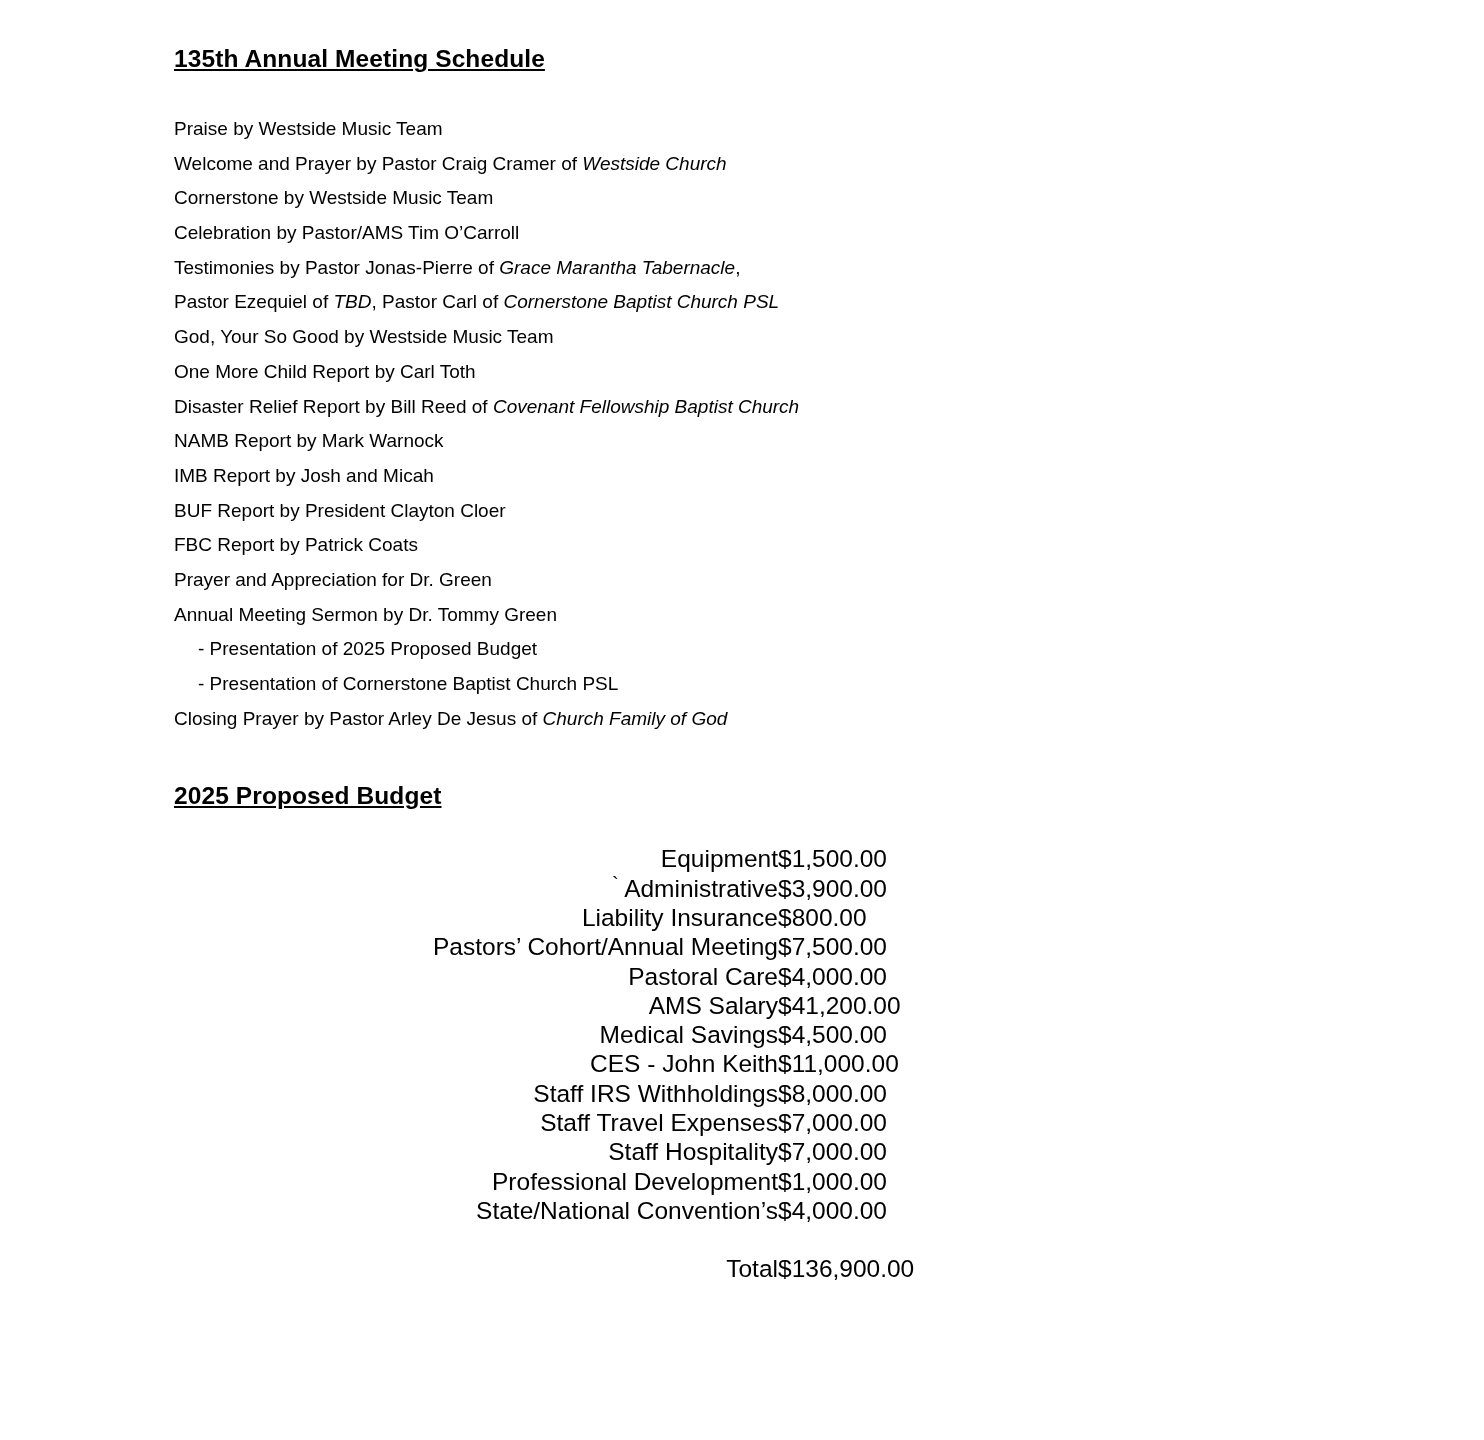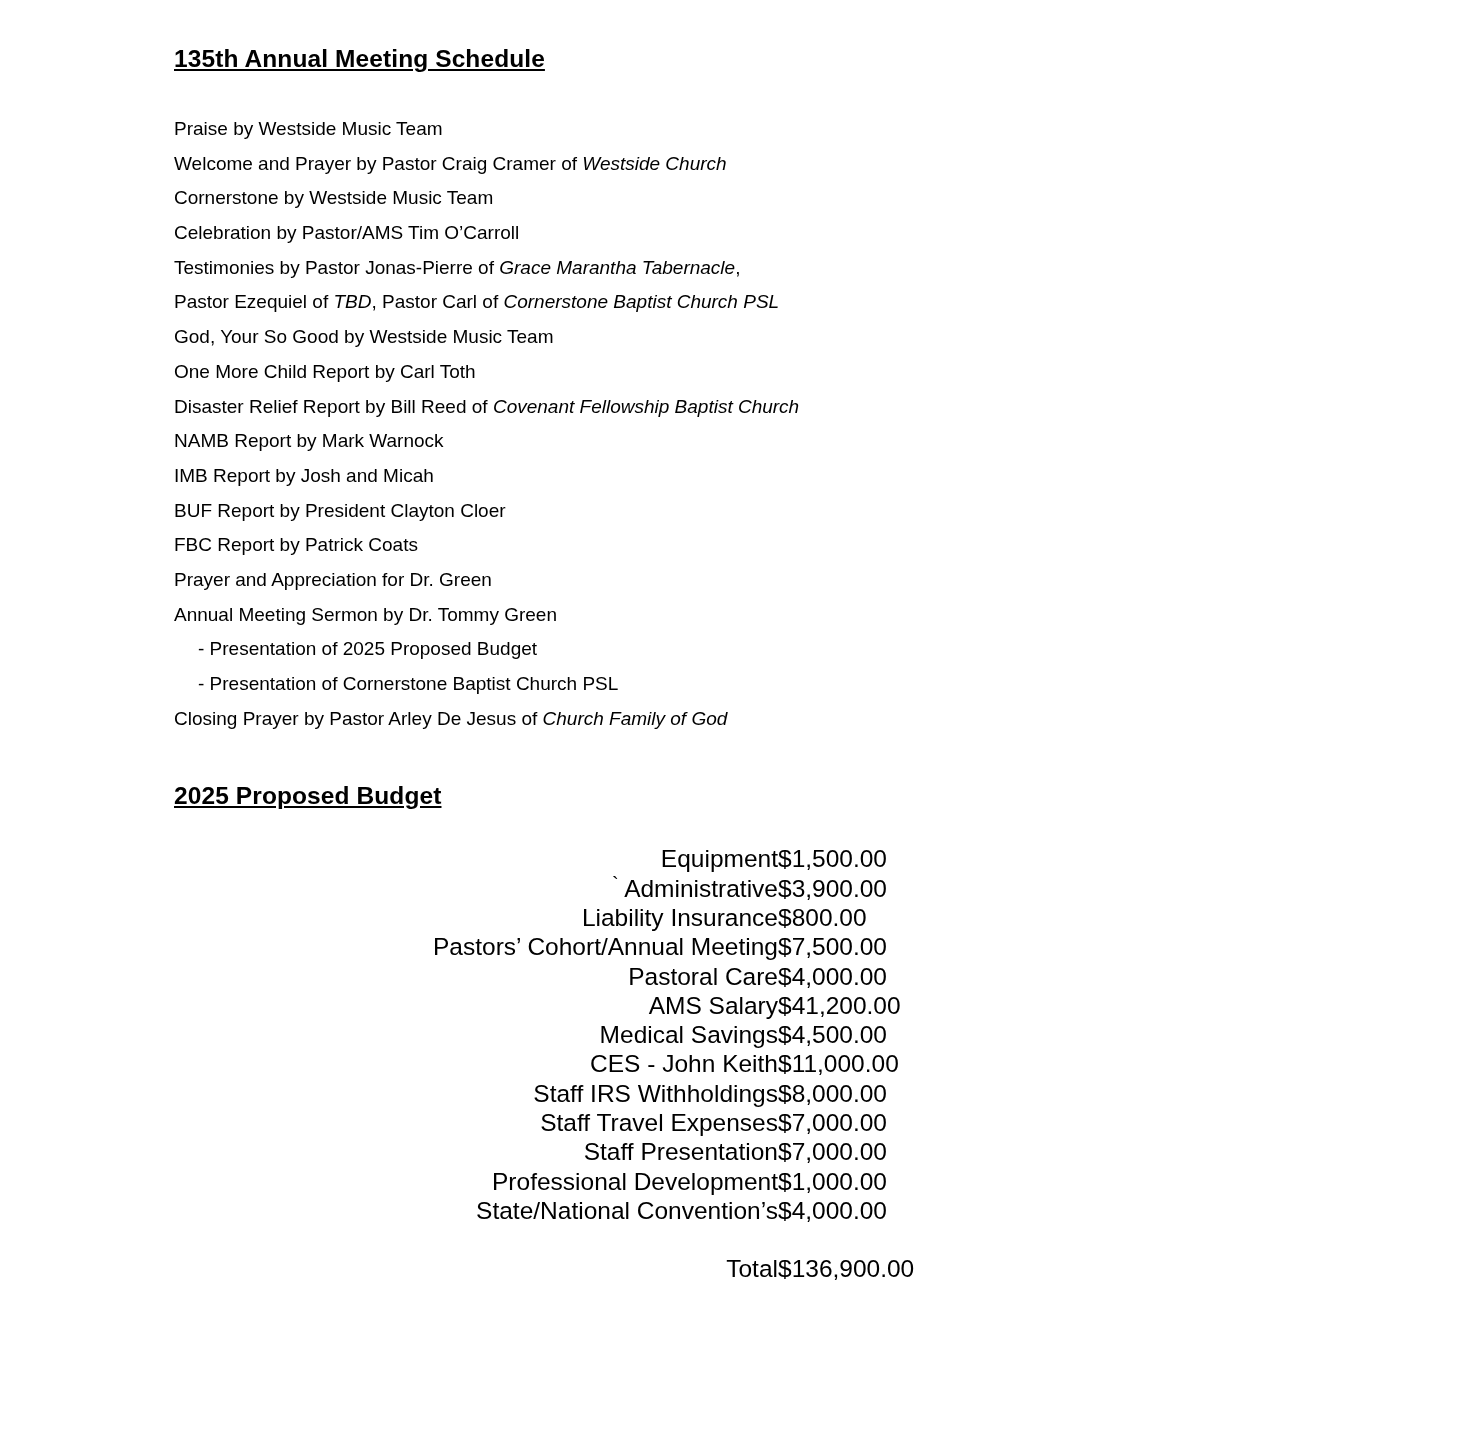--- a/index.html
+++ b/index.html
@@ -158,21 +158,21 @@
       </tr>
       <tr>
         <td class="label">Staff IRS Withholdings</td>
         <td class="amount">$8,000.00</td>
       </tr>
       <tr>
         <td class="label">Staff Travel Expenses</td>
         <td class="amount">$7,000.00</td>
       </tr>
       <tr>
-        <td class="label">Staff Presentation</td>
+        <td class="label">Staff Hospitality</td>
         <td class="amount">$7,000.00</td>
       </tr>
       <tr>
         <td class="label">Professional Development</td>
         <td class="amount">$1,000.00</td>
       </tr>
       <tr>
         <td class="label">State/National Convention’s</td>
         <td class="amount">$4,000.00</td>
       </tr>

